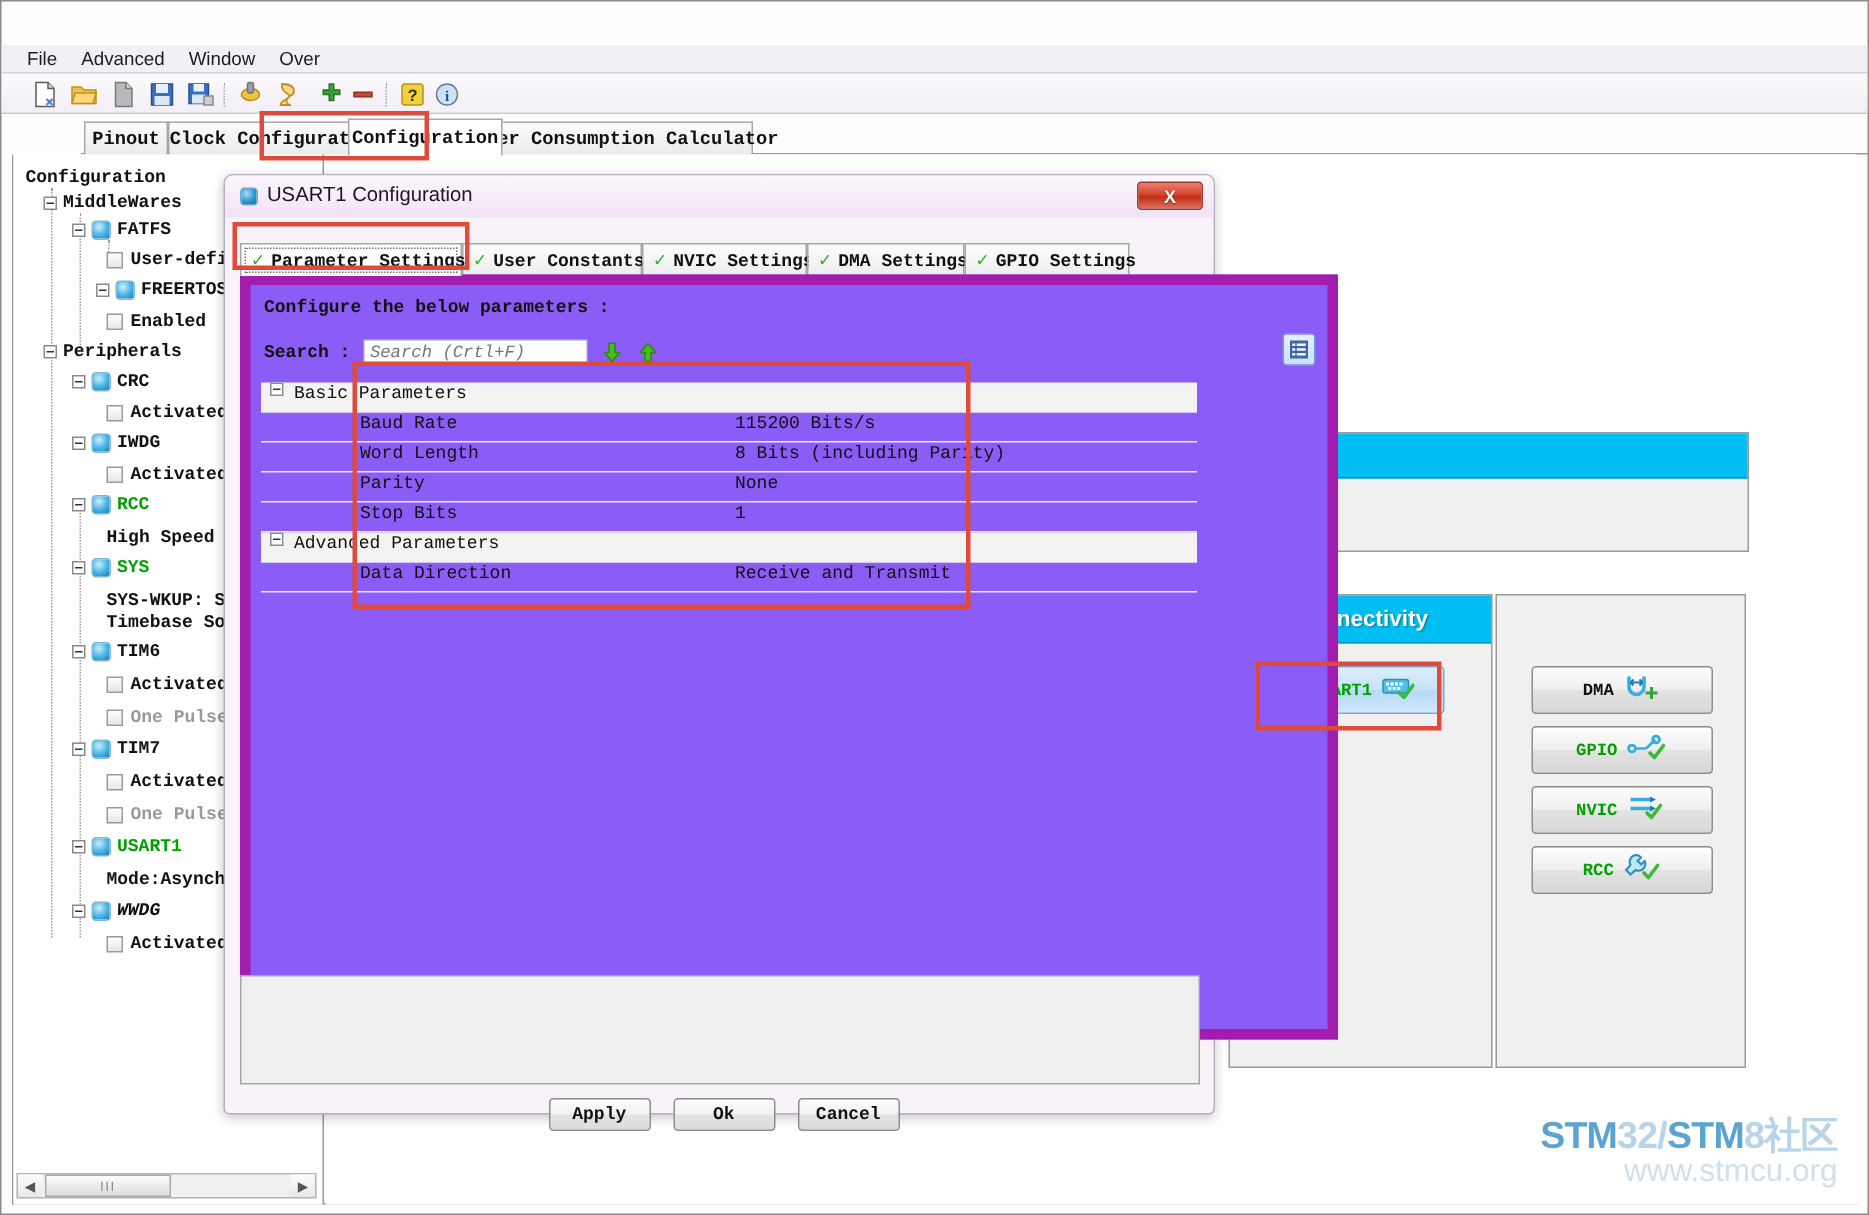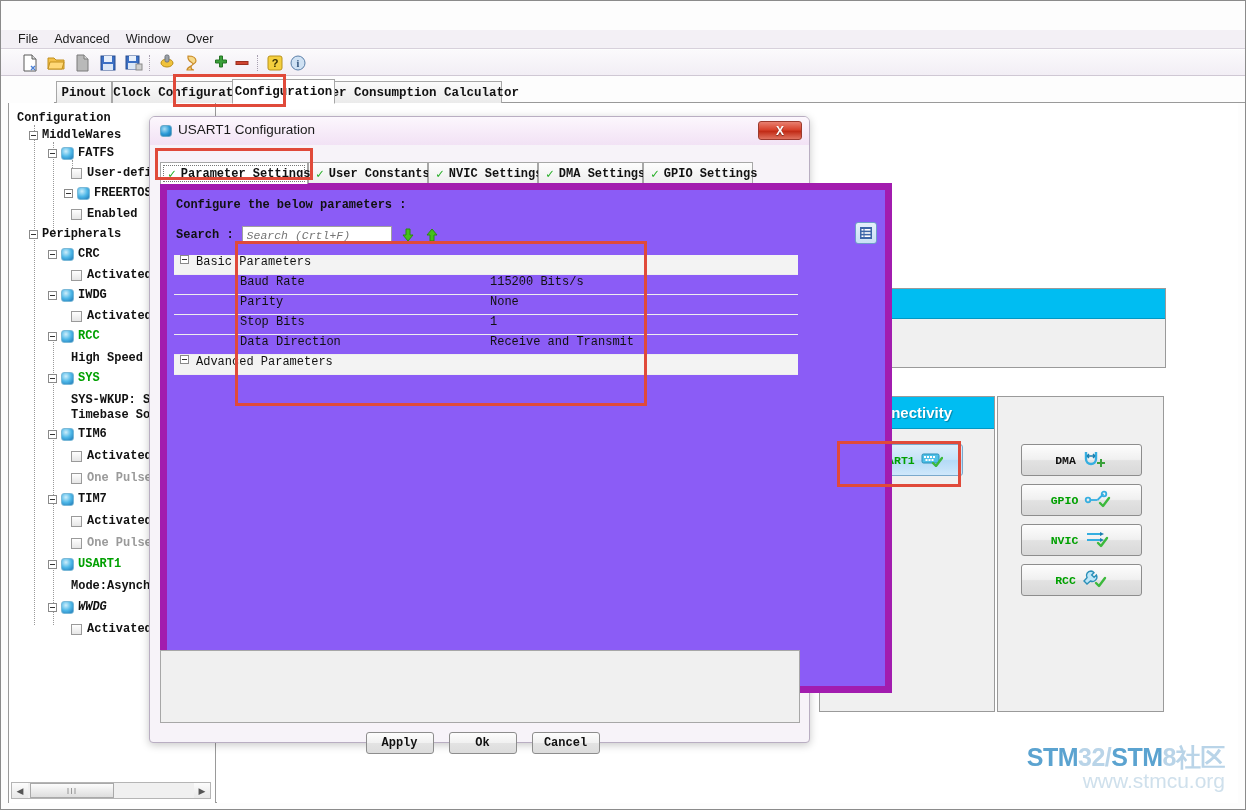--- a/index.html
+++ b/index.html
@@ -764,34 +764,38 @@
         <div class="ptable">
           <div class="prow group">
             <span class="gexp"></span>
             <span class="glabel">Basic Parameters</span>
           </div>
           <div class="prow">
             <span class="pname">Baud Rate</span>
             <span class="pval">115200 Bits/s</span>
           </div>
           <div class="prow">
+            <span class="pname">Word Length</span>
+            <span class="pval">8 Bits (including Parity)</span>
+          </div>
+          <div class="prow">
             <span class="pname">Parity</span>
             <span class="pval">None</span>
           </div>
           <div class="prow">
             <span class="pname">Stop Bits</span>
             <span class="pval">1</span>
           </div>
+          <div class="prow group">
+            <span class="gexp"></span>
+            <span class="glabel">Advanced Parameters</span>
+          </div>
           <div class="prow">
             <span class="pname">Data Direction</span>
             <span class="pval">Receive and Transmit</span>
-          </div>
-          <div class="prow group">
-            <span class="gexp"></span>
-            <span class="glabel">Advanced Parameters</span>
           </div>
         </div>
       </div>
 
       <div class="dlg-bottom-pane"></div>
 
       <div class="dlg-btnrow">
         <div class="dbtn">Apply</div>
         <div class="dbtn">Ok</div>
         <div class="dbtn">Cancel</div>

